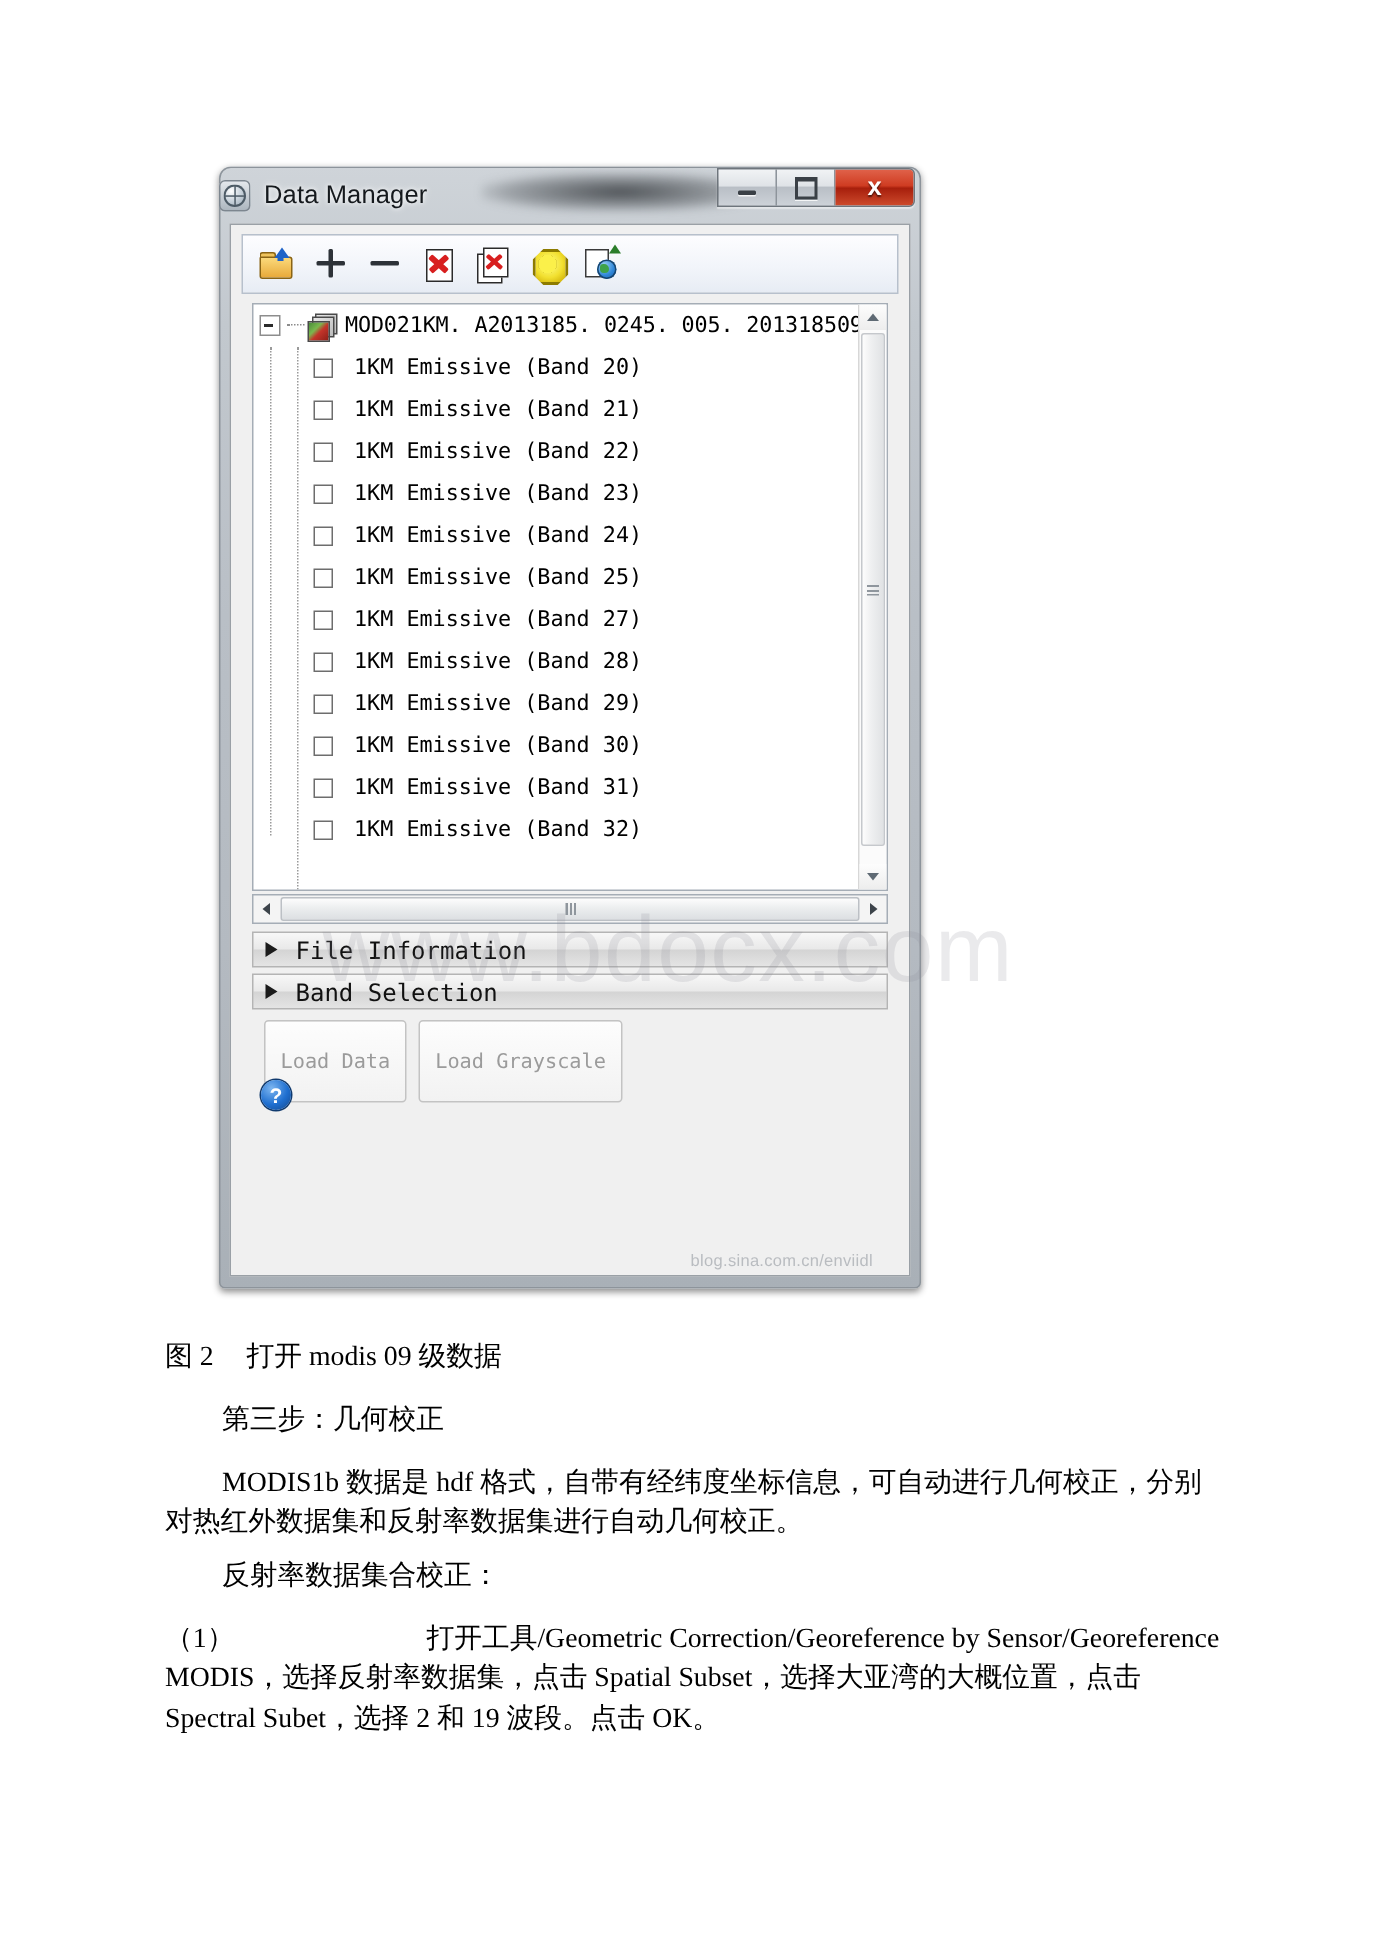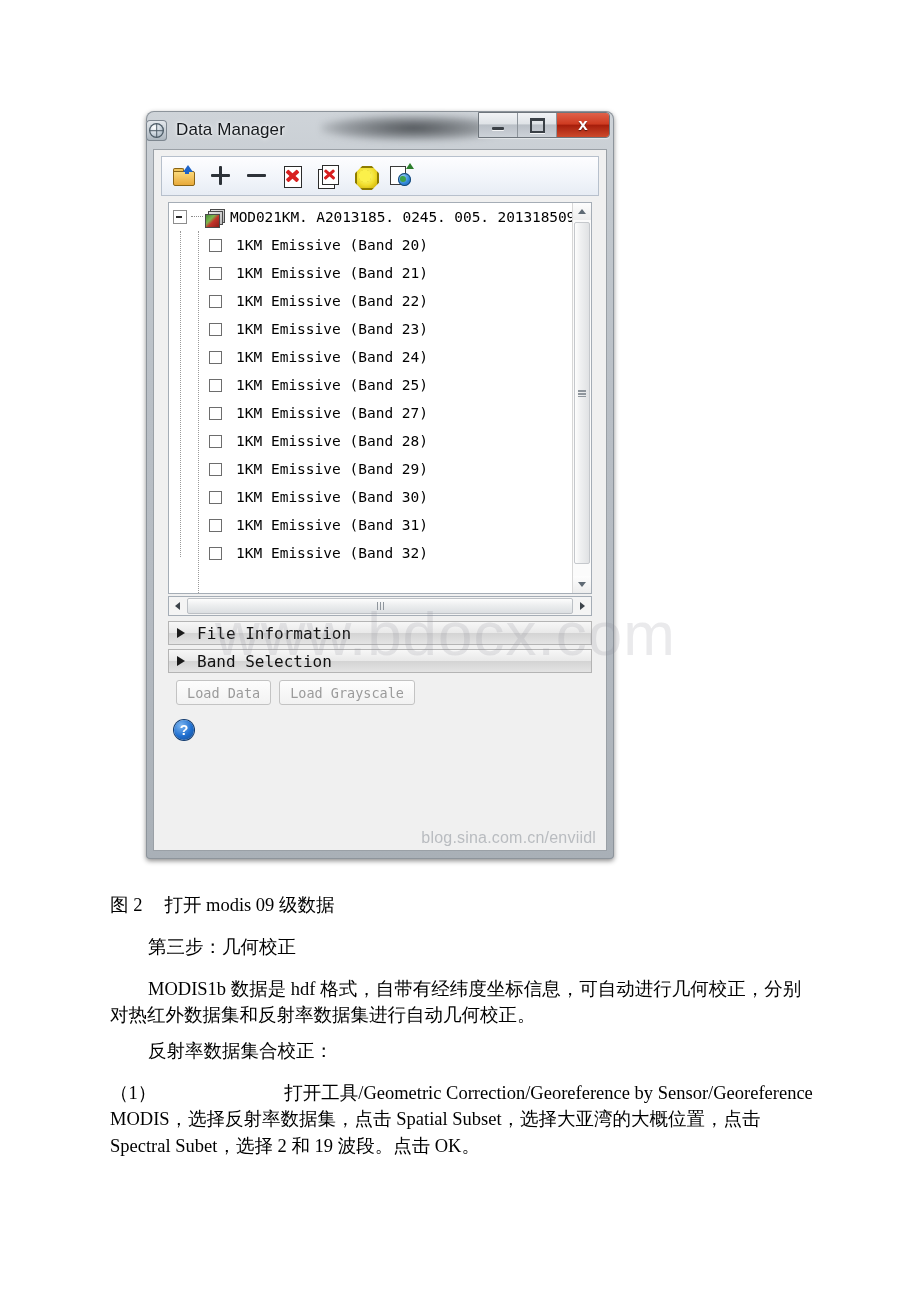--- a/index.html
+++ b/index.html
@@ -330,40 +330,40 @@
     border-left:8px solid #1b1b1b; margin-right:12px; flex:0 0 auto;
   }
   .acc .acc-label {
     font-family:"DejaVu Sans Mono", monospace; font-size:16px; color:#111;
   }
   .acc.a1 { top: 471px; }
   .acc.a2 { top: 499px; }
 
   .btnrow { position:absolute; left: 22px; top: 530px; display:flex; gap: 8px; }
   .btn {
-    height: 23px; min-width: 60px; padding: 0 10px;
+    height: 23px; min-width: 60px; padding: 15px 10px;
     background: linear-gradient(to bottom,#fdfdfd,#f2f2f2);
     border: 1px solid #c3c3c3; border-radius: 3px;
     font-family:"DejaVu Sans Mono", monospace; font-size: 13.5px;
     color: #9b9b9b;
     display:flex; align-items:center; justify-content:center;
   }
 
   .help-ico {
     position:absolute; left: 20px; top: 570px;
     width: 20px; height: 20px; border-radius: 50%;
     background: radial-gradient(circle at 35% 28%, #7db6f0 0%, #1f6fd0 55%, #14478a 100%);
     box-shadow: 0 0 0 1px #103a6e;
     color:#fff; font-family:"Liberation Sans",sans-serif; font-weight:bold; font-size:14px;
     display:flex;align-items:center;justify-content:center;
   }
 
   .wm-small {
-    position:absolute; right: 10px; bottom: 3px;
-    font-family:"Liberation Sans", sans-serif; font-size: 16px;
+    position:absolute; right: 24px; bottom: 3px;
+    font-family:"Liberation Sans", sans-serif; font-size: 11px;
     color:#b9bcc0; letter-spacing:.2px;
     white-space:nowrap;
     margin-left:42px;
   }
 
   
   .wm-big {
     position:absolute; left: 215px; top: 598px;
     font-family:"Liberation Sans", sans-serif;
     font-size: 62px; color: rgba(140,140,150,.18);

